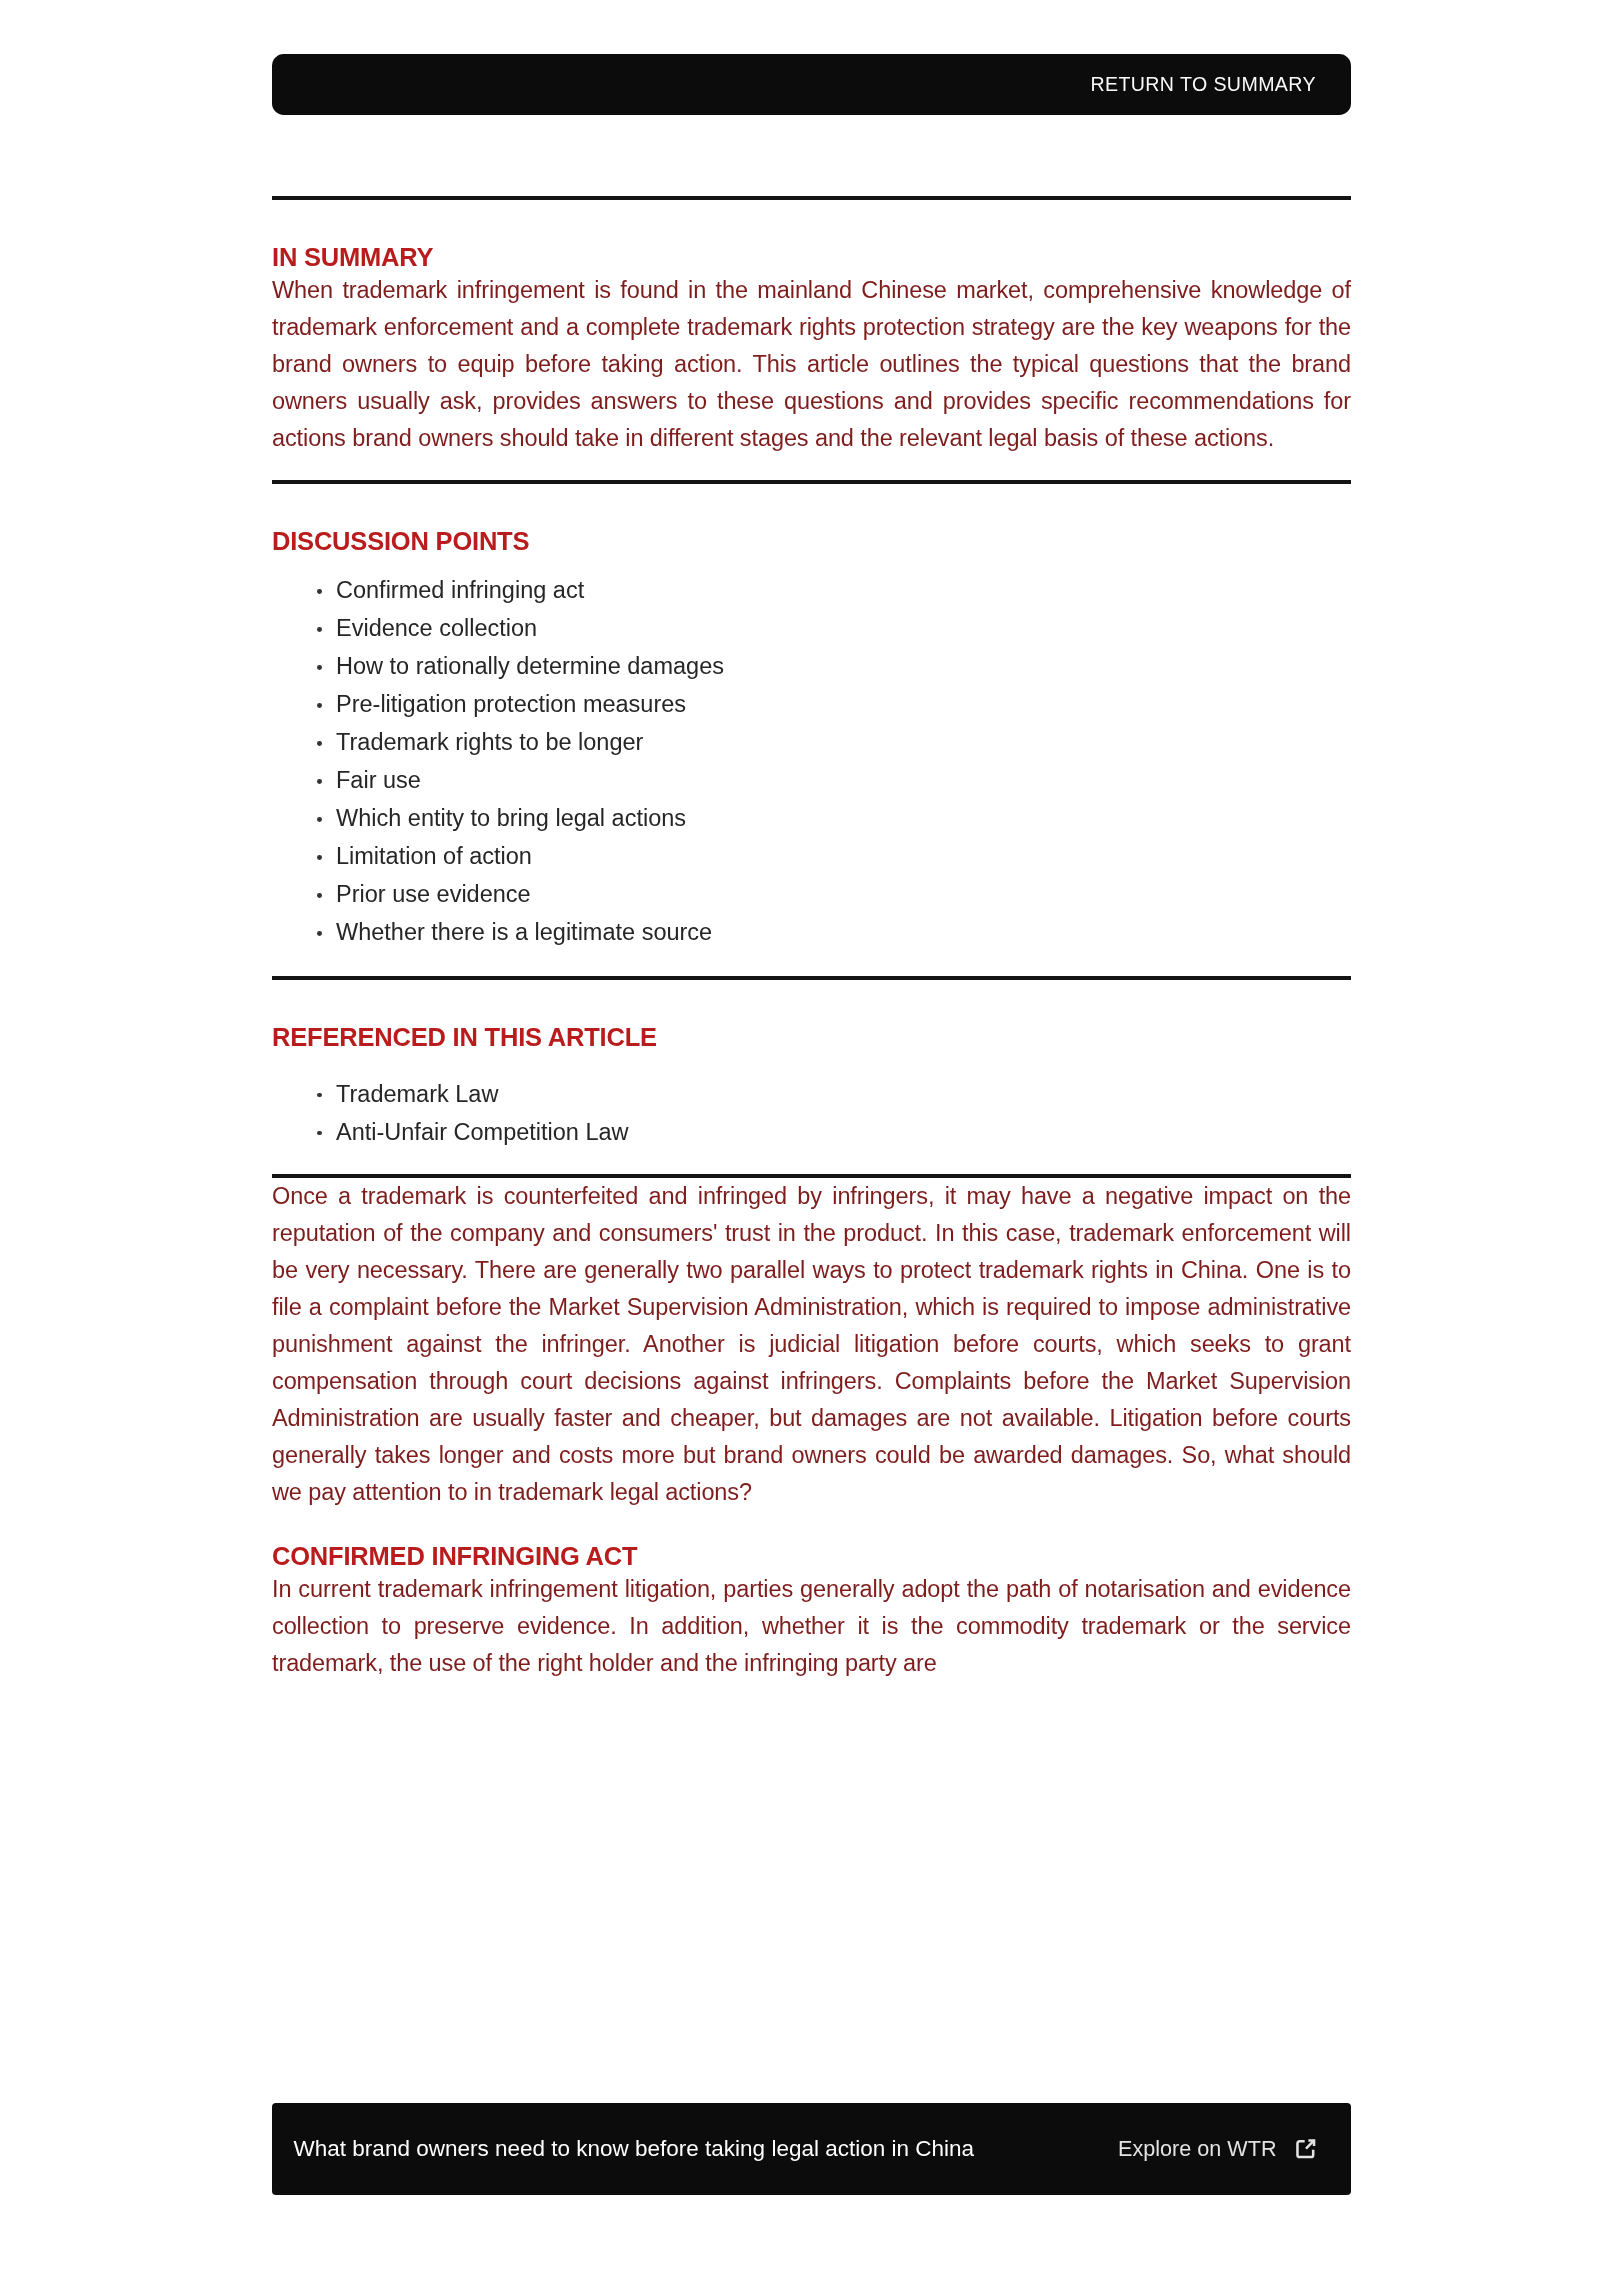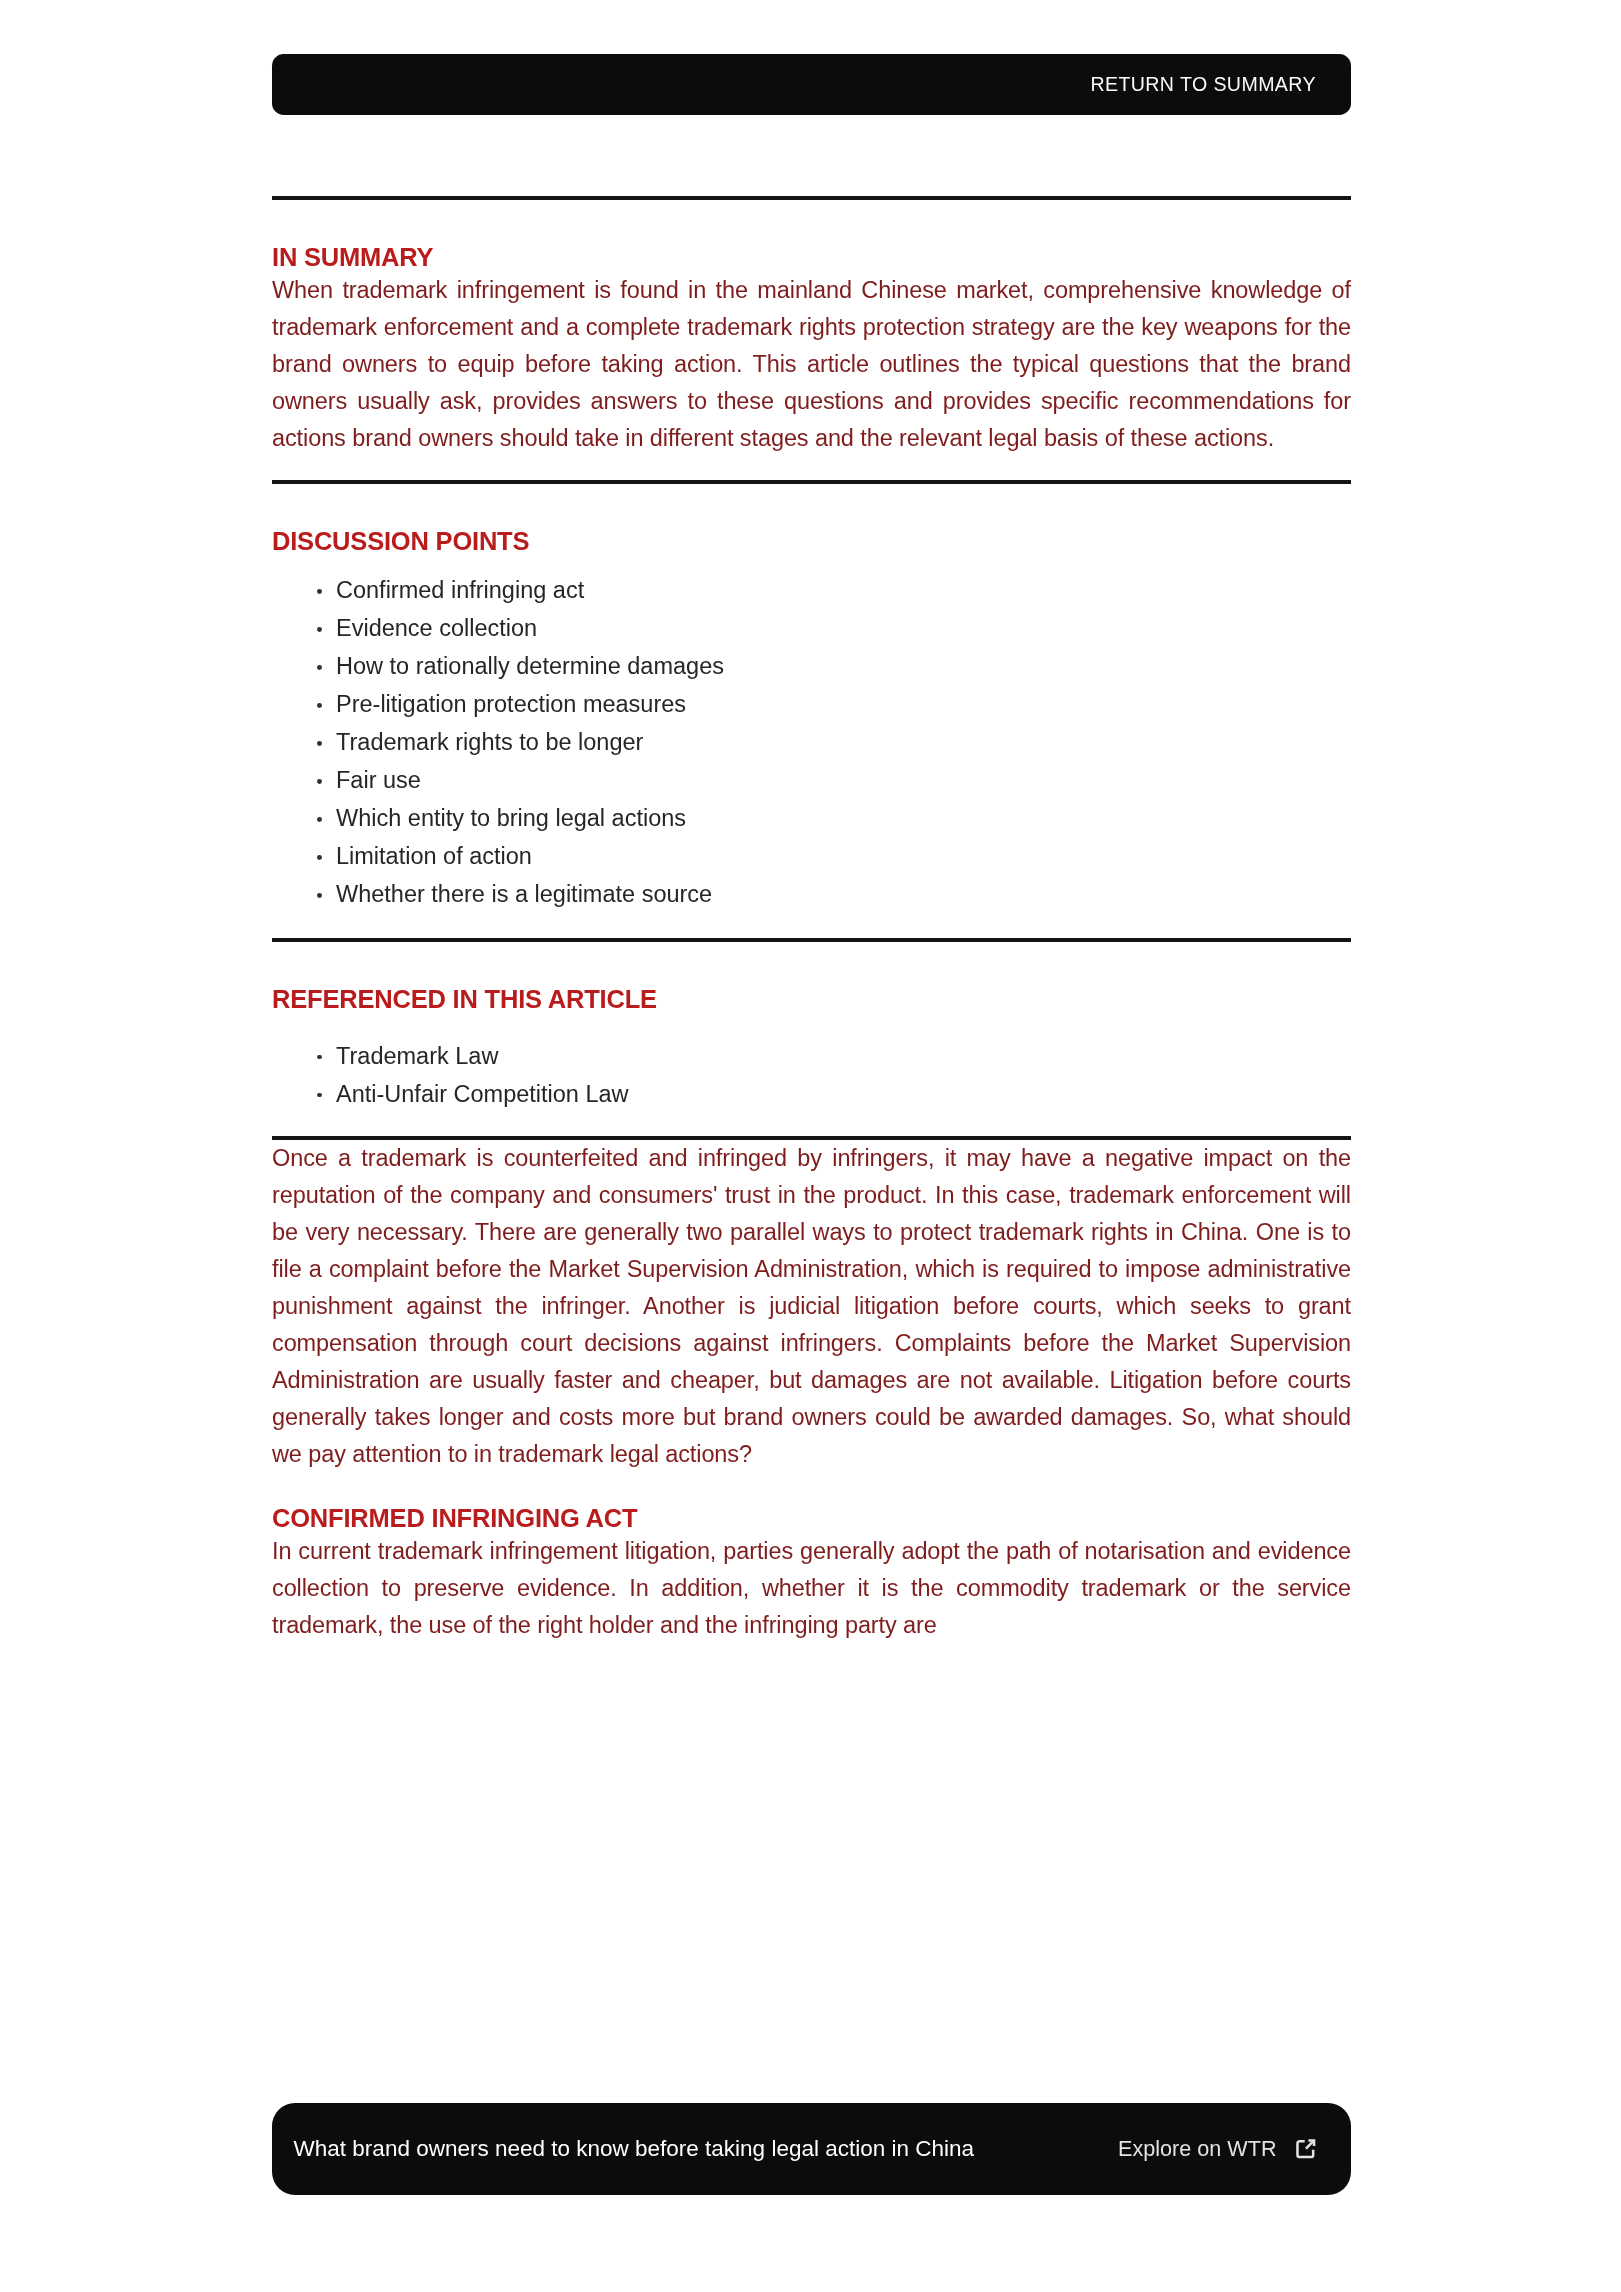--- a/index.html
+++ b/index.html
@@ -101,21 +101,21 @@
   }
 
   
   .footer {
     position: absolute;
     left: 272px;
     top: 2103px;
     width: 1079px;
     height: 92px;
     background: #0c0c0c;
-    border-radius: 23px;
+    border-radius: 4px;
     display: flex;
     align-items: center;
     justify-content: space-between;
     padding: 0 33px 0 21.6px;
   }
   .footer-title {
     color: #ffffff;
     font-size: 22.5px;
     line-height: 30px;
     max-width: 686px;
@@ -152,20 +152,21 @@
     <h2 class="mt-discussion">DISCUSSION POINTS</h2>
     <ul class="bullets">
       <li><span class="dot"></span><span>Confirmed infringing act</span></li>
       <li><span class="dot"></span><span>Evidence collection</span></li>
       <li><span class="dot"></span><span>How to rationally determine damages</span></li>
       <li><span class="dot"></span><span>Pre-litigation protection measures</span></li>
       <li><span class="dot"></span><span>Trademark rights to be longer</span></li>
       <li><span class="dot"></span><span>Fair use</span></li>
       <li><span class="dot"></span><span>Which entity to bring legal actions</span></li>
       <li><span class="dot"></span><span>Limitation of action</span></li>
+      <li><span class="dot"></span><span>Prior use evidence</span></li>
       <li><span class="dot"></span><span>Whether there is a legitimate source</span></li>
     </ul>
 
     <div class="rule rule-3"></div>
 
     <h2 class="mt-referenced">REFERENCED IN THIS ARTICLE</h2>
     <ul class="bullets mt-lg">
       <li><span class="dot"></span><span>Trademark Law</span></li>
       <li><span class="dot"></span><span>Anti-Unfair Competition Law</span></li>
     </ul>

